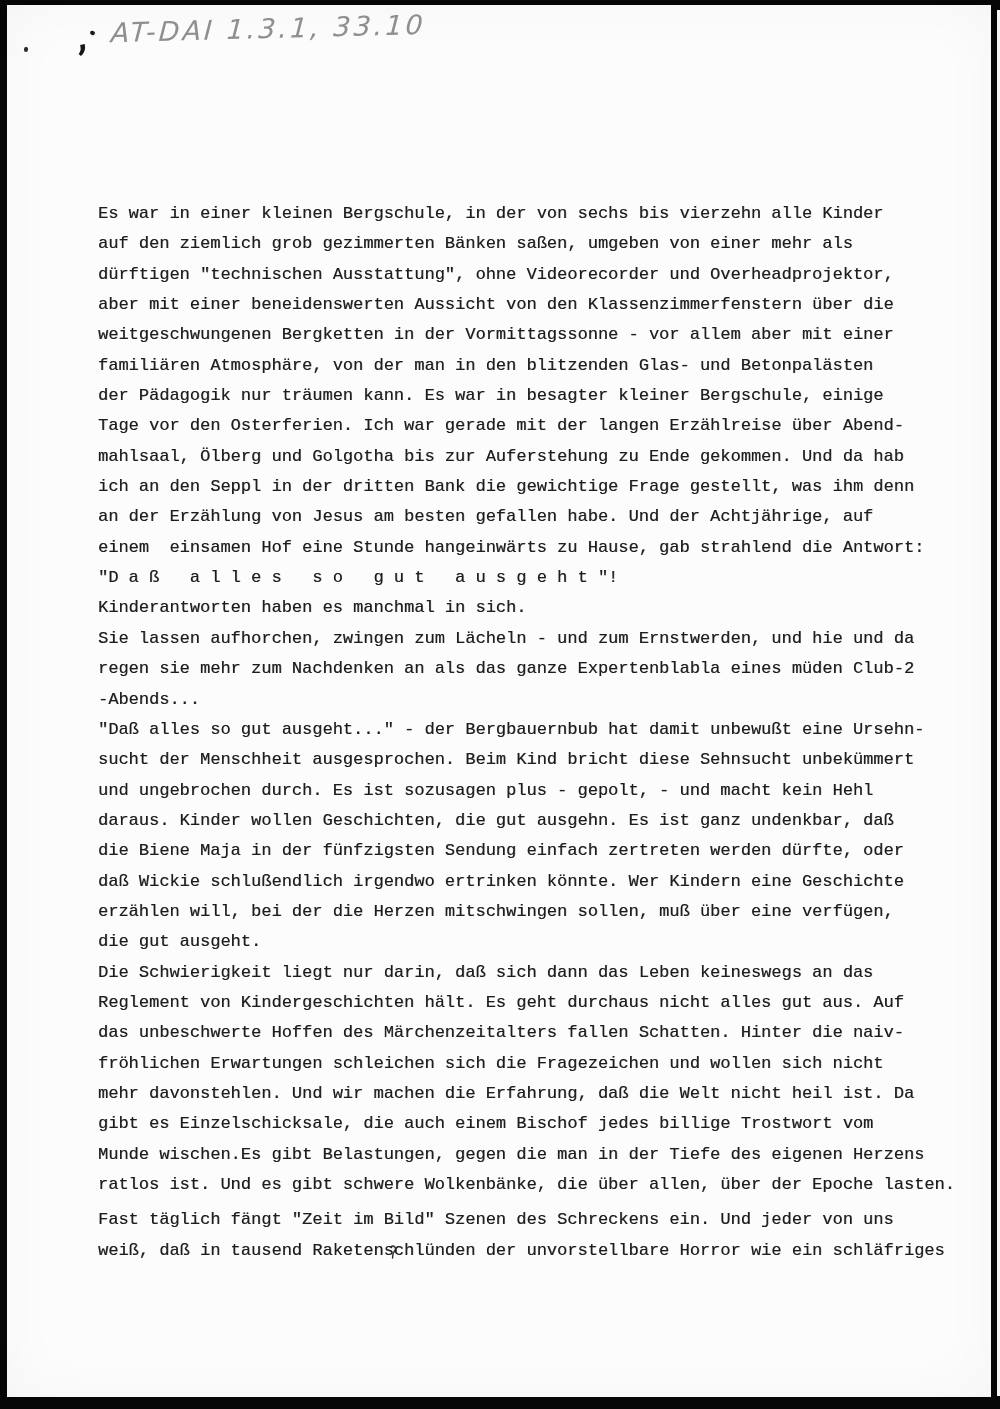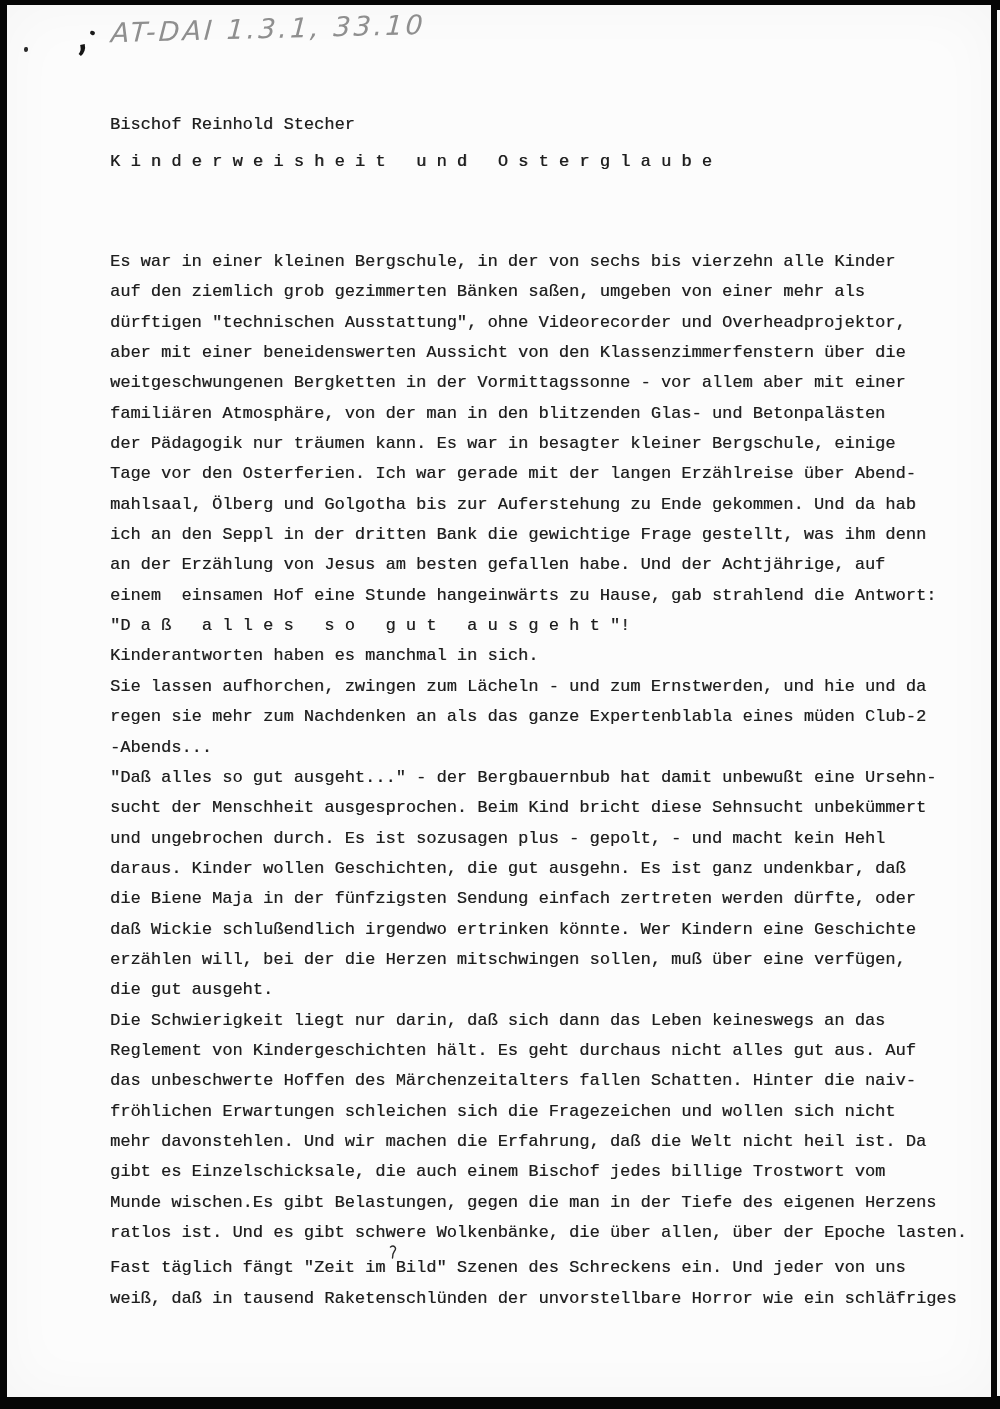--- a/index.html
+++ b/index.html
@@ -47,25 +47,24 @@
   }
   .title{
     position:absolute;
     left:103px;top:147px;
     font-size:17px;
     white-space:pre;
     text-shadow:0.6px 0 0 rgba(20,20,20,0.7);
   }
   .bodytext{
     position:absolute;
-    left:103px;top:194px;
+    left:91px;top:194px;
     font-size:17px;
     line-height:30.35px;
     white-space:pre;
-    margin-top:48px;
   }
   .bodytext > div:nth-child(34){margin-top:5px;}
   .ink-comma{
     position:absolute;
     left:68px;top:16px;
     font-family:"DejaVu Serif",serif;
     font-size:34px;
     font-weight:bold;
     color:#161616;
     transform:rotate(-12deg);
@@ -96,24 +95,22 @@
 
 <div class="page">
 
   <span class="speck"></span>
   <span class="ink-comma">,</span>
   <span class="ink-dot"></span>
 
   <div class="handwriting">AT-DAI 1.3.1, 33.10</div>
 
   <div class="header type">
-    <div>Bischof Reinhold Stecher</div>
   </div>
 
-  <div class="title type">K i n d e r w e i s h e i t   u n d   O s t e r g l a u b e</div>
 
   <div class="bodytext type"><div>Es war in einer kleinen Bergschule, in der von sechs bis vierzehn alle Kinder</div><div>auf den ziemlich grob gezimmerten Bänken saßen, umgeben von einer mehr als</div><div>dürftigen "technischen Ausstattung", ohne Videorecorder und Overheadprojektor,</div><div>aber mit einer beneidenswerten Aussicht von den Klassenzimmerfenstern über die</div><div>weitgeschwungenen Bergketten in der Vormittagssonne - vor allem aber mit einer</div><div>familiären Atmosphäre, von der man in den blitzenden Glas- und Betonpalästen</div><div>der Pädagogik nur träumen kann. Es war in besagter kleiner Bergschule, einige</div><div>Tage vor den Osterferien. Ich war gerade mit der langen Erzählreise über Abend-</div><div>mahlsaal, Ölberg und Golgotha bis zur Auferstehung zu Ende gekommen. Und da hab</div><div>ich an den Seppl in der dritten Bank die gewichtige Frage gestellt, was ihm denn</div><div>an der Erzählung von Jesus am besten gefallen habe. Und der Achtjährige, auf</div><div>einem  einsamen Hof eine Stunde hangeinwärts zu Hause, gab strahlend die Antwort:</div><div>"D a ß   a l l e s   s o   g u t   a u s g e h t "!</div><div>Kinderantworten haben es manchmal in sich.</div><div>Sie lassen aufhorchen, zwingen zum Lächeln - und zum Ernstwerden, und hie und da</div><div>regen sie mehr zum Nachdenken an als das ganze Expertenblabla eines müden Club-2</div><div>-Abends...</div><div>"Daß alles so gut ausgeht..." - der Bergbauernbub hat damit unbewußt eine Ursehn-</div><div>sucht der Menschheit ausgesprochen. Beim Kind bricht diese Sehnsucht unbekümmert</div><div>und ungebrochen durch. Es ist sozusagen plus - gepolt, - und macht kein Hehl</div><div>daraus. Kinder wollen Geschichten, die gut ausgehn. Es ist ganz undenkbar, daß</div><div>die Biene Maja in der fünfzigsten Sendung einfach zertreten werden dürfte, oder</div><div>daß Wickie schlußendlich irgendwo ertrinken könnte. Wer Kindern eine Geschichte</div><div>erzählen will, bei der die Herzen mitschwingen sollen, muß über eine verfügen,</div><div>die gut ausgeht.</div><div>Die Schwierigkeit liegt nur darin, daß sich dann das Leben keineswegs an das</div><div>Reglement von Kindergeschichten hält. Es geht durchaus nicht alles gut aus. Auf</div><div>das unbeschwerte Hoffen des Märchenzeitalters fallen Schatten. Hinter die naiv-</div><div>fröhlichen Erwartungen schleichen sich die Fragezeichen und wollen sich nicht</div><div>mehr davonstehlen. Und wir machen die Erfahrung, daß die Welt nicht heil ist. Da</div><div>gibt es Einzelschicksale, die auch einem Bischof jedes billige Trostwort vom</div><div>Munde wischen.Es gibt Belastungen, gegen die man in der Tiefe des eigenen Herzens</div><div>ratlos ist. Und es gibt schwere Wolkenbänke, die über allen, über der Epoche lasten.</div><div>Fast täglich fängt "Zeit im Bild" Szenen des Schreckens ein. Und jeder von uns</div><div>weiß, daß in tausend Raketenschlünden der unvorstellbare Horror wie ein schläfriges</div></div>
 
   <span class="stray-hook">
     <svg width="9" height="15" viewBox="0 0 9 15">
       <path d="M1.5,2 C5,-0.5 8,3 5.5,6 L4,9 L3.5,13" fill="none" stroke="#2a2a2a" stroke-width="1.4" stroke-linecap="round"></path>
     </svg>
   </span>
 
 </div>

